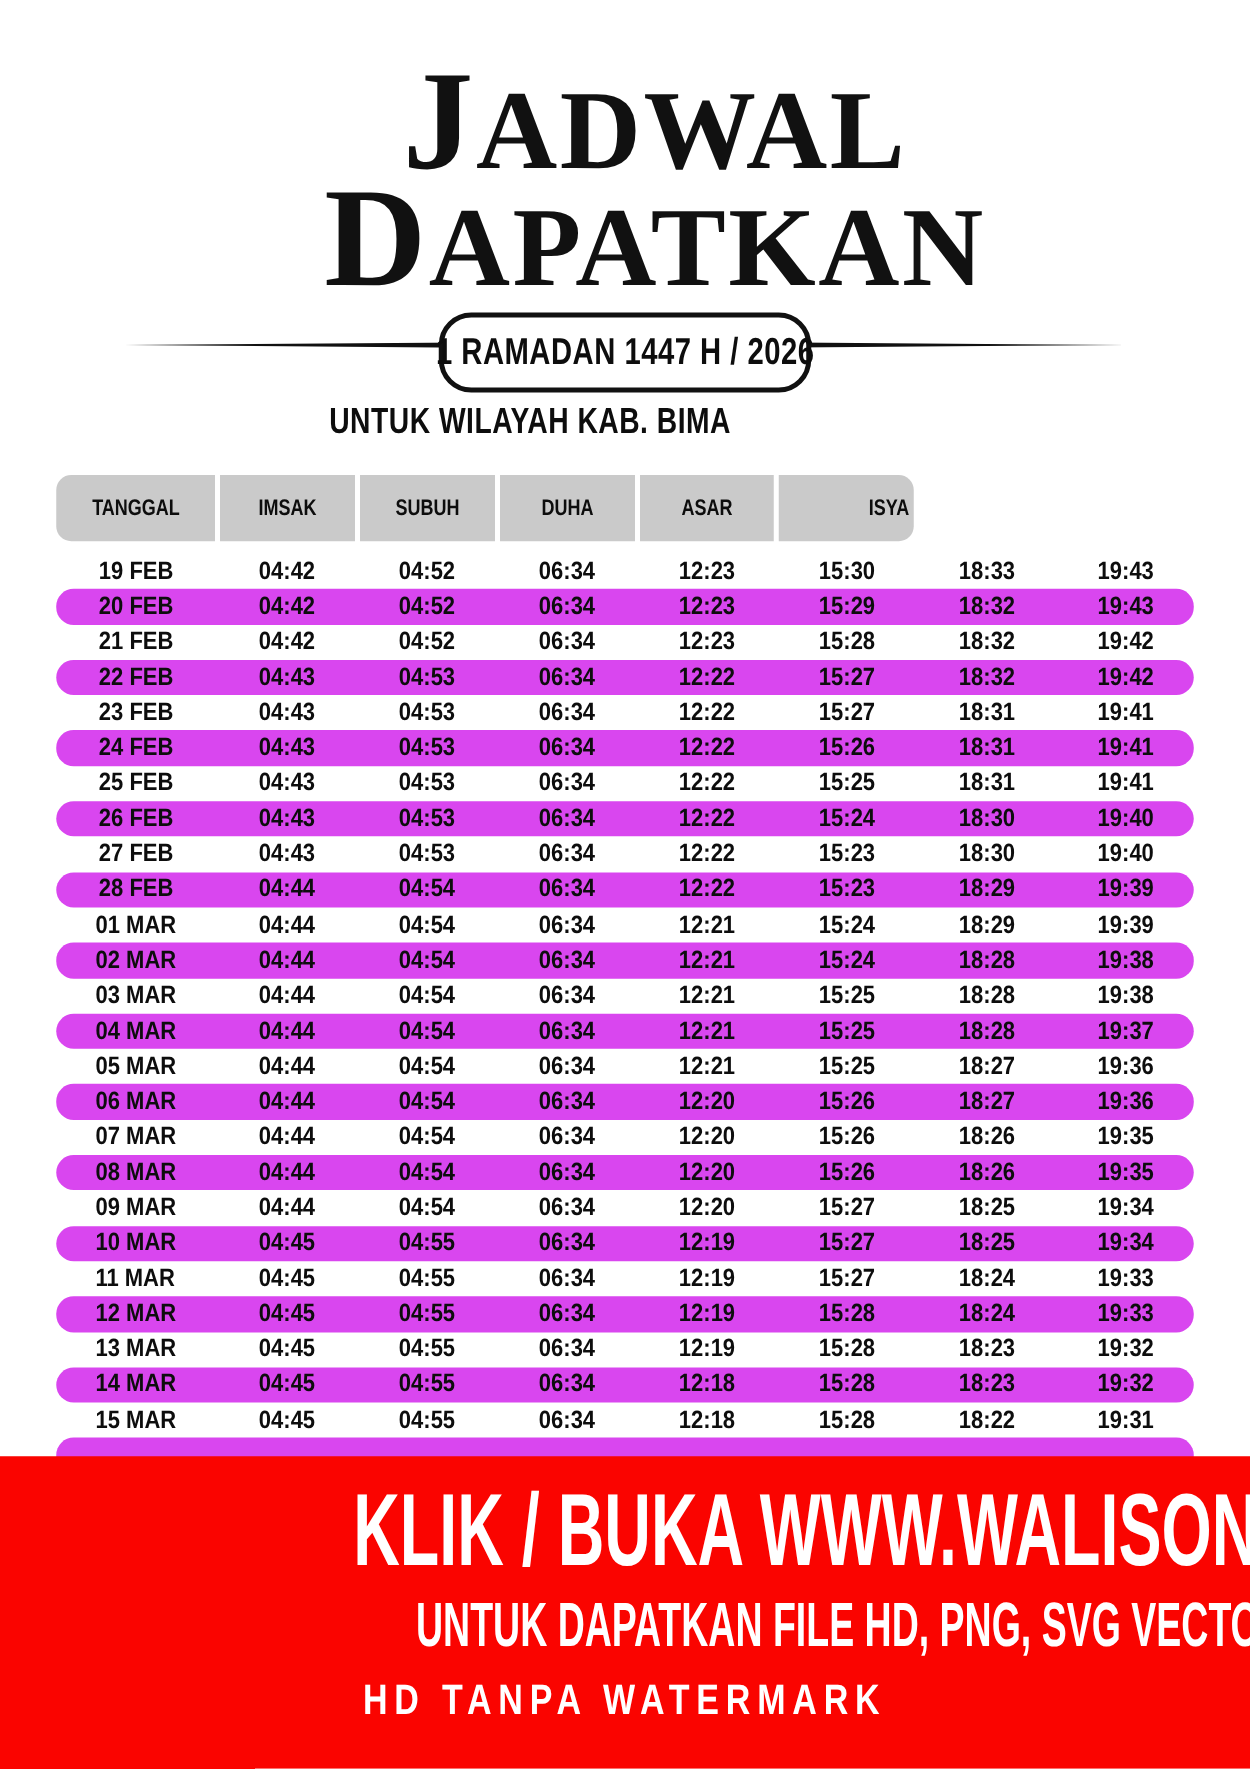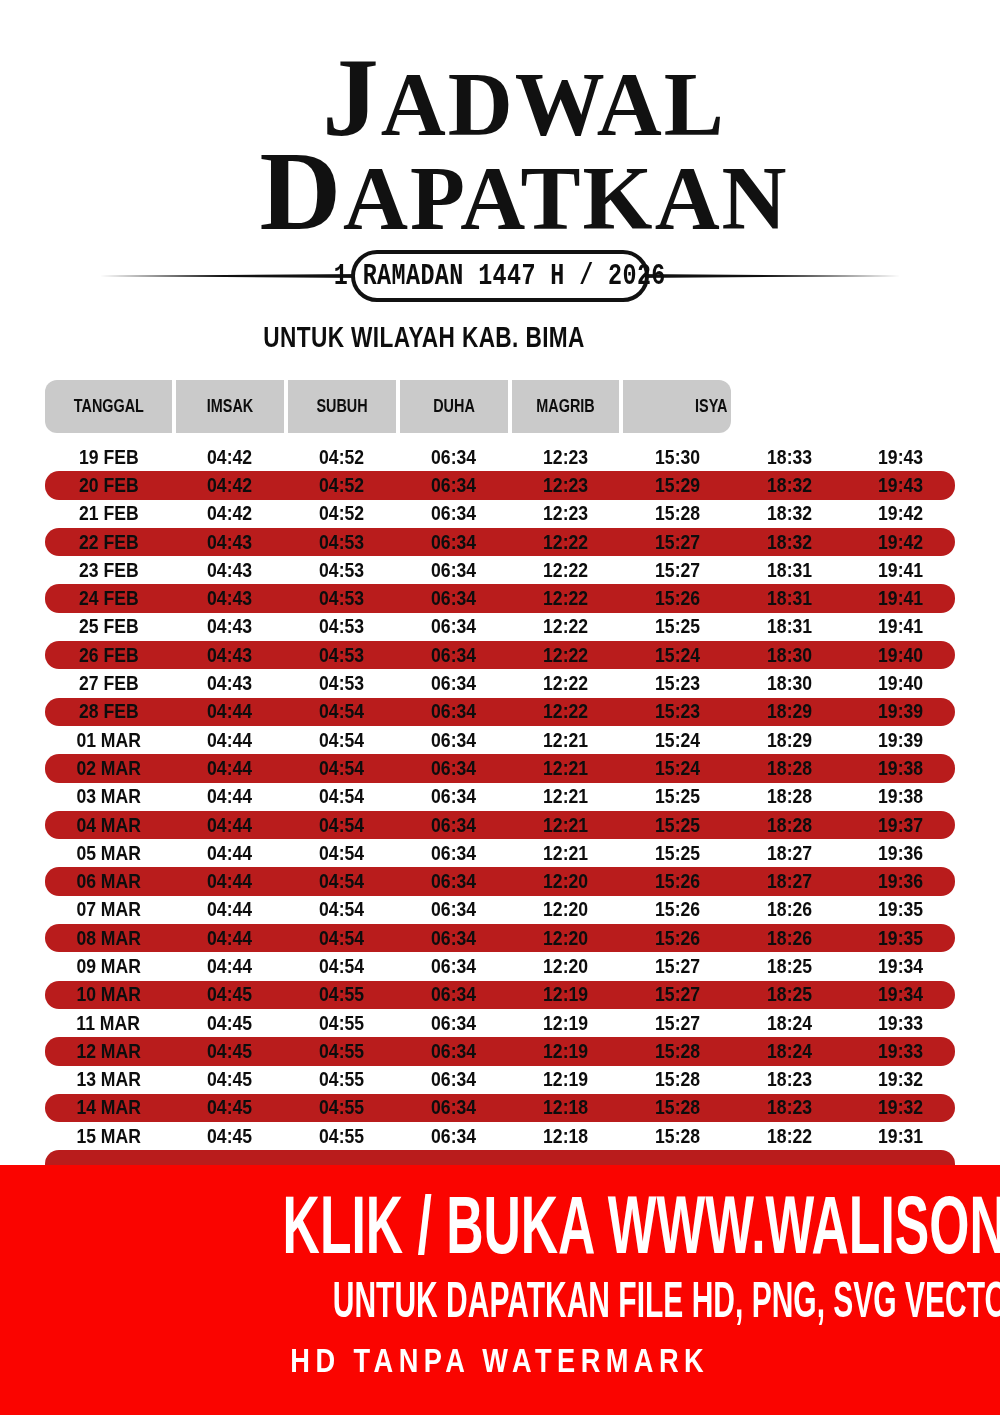--- a/index.html
+++ b/index.html
@@ -15,22 +15,22 @@
   .title { position:absolute; top:54px; left:0; width:1000px; text-align:center;
            font-family:"Liberation Serif", serif; font-weight:bold; color:#111;padding-left:48px; }
   .title-line { font-size:90px; line-height:86px; letter-spacing:2px; }
   .title-line::first-letter { font-size:113px; }
 
   
   .divider { position:absolute; top:250px; left:100px; width:800px; height:56px; }
   .divider svg { position:absolute; top:0; left:0; }
   .badge {
     position:absolute; left:50%; top:0; transform:translateX(-50%);
-    width:298px; height:52px; background:#ffffff; border:4px solid #111;
-    border-radius:26px; display:flex; align-items:center; justify-content:center;font-family:Liberation Mono, monospace;
+    width:298px; height:64px; background:#ffffff; border:4px solid #111;
+    border-radius:26px; display:flex; align-items:center; justify-content:center;
   }
   .badge .cnd { font-size:30px; font-weight:bold; transform:scaleX(0.78); letter-spacing:0.5px; }
 
   
   .subtitle { position:absolute; top:320px; left:0; width:848px; text-align:center;
               font-weight:bold; font-size:29px; line-height:34px; }
   .subtitle .cnd { transform:scaleX(0.78); letter-spacing:0.5px; }
 
   
   .sched { position:absolute; left:45px; top:380px; width:910px; }
@@ -44,21 +44,21 @@
   }
   .th .cnd { transform:scaleX(0.8); }
   .th:first-child { border-radius:12px 0 0 12px; }
   .th:last-child  { border-radius:0 12px 12px 0;justify-content:flex-end; }
 
   .tbody { position:absolute; left:0; top:63px; width:910px; }
   .tr {
     display:grid; grid-template-columns:127px repeat(7,1fr); column-gap:4px;
     height:28.3px; align-items:center;
   }
-  .tr.stripe { background:#b91c1c; border-radius:14px; }
+  .tr.stripe { background:#d946ef; border-radius:14px; }
   .td { text-align:center; font-weight:bold; font-size:20px; }
   .td .cnd { transform:scaleX(0.88); }
 
   
   .banner {
     position:absolute; left:0; top:1165px; width:1000px; height:250px;
     background:#fa0400; color:#ffffff; text-align:center; z-index:5;
     padding-top:15px;
   }
   .banner-l1 { font-size:82px; line-height:90px; font-weight:bold; }
@@ -98,21 +98,21 @@
     <div class="th">
         <span class="cnd">IMSAK</span>
       </div>
     <div class="th">
         <span class="cnd">SUBUH</span>
       </div>
     <div class="th">
         <span class="cnd">DUHA</span>
       </div>
     <div class="th">
-        <span class="cnd">MAGRIB</span>
+        <span class="cnd">ASAR</span>
       </div>
     <div class="th">
         <span class="cnd">ISYA</span>
       </div>
   </div>
   <div class="tbody" id="tbody">
   <div class="tr">
     <div class="td"><span class="cnd">19 FEB</span></div>
     <div class="td"><span class="cnd">04:42</span></div>
     <div class="td"><span class="cnd">04:52</span></div>

